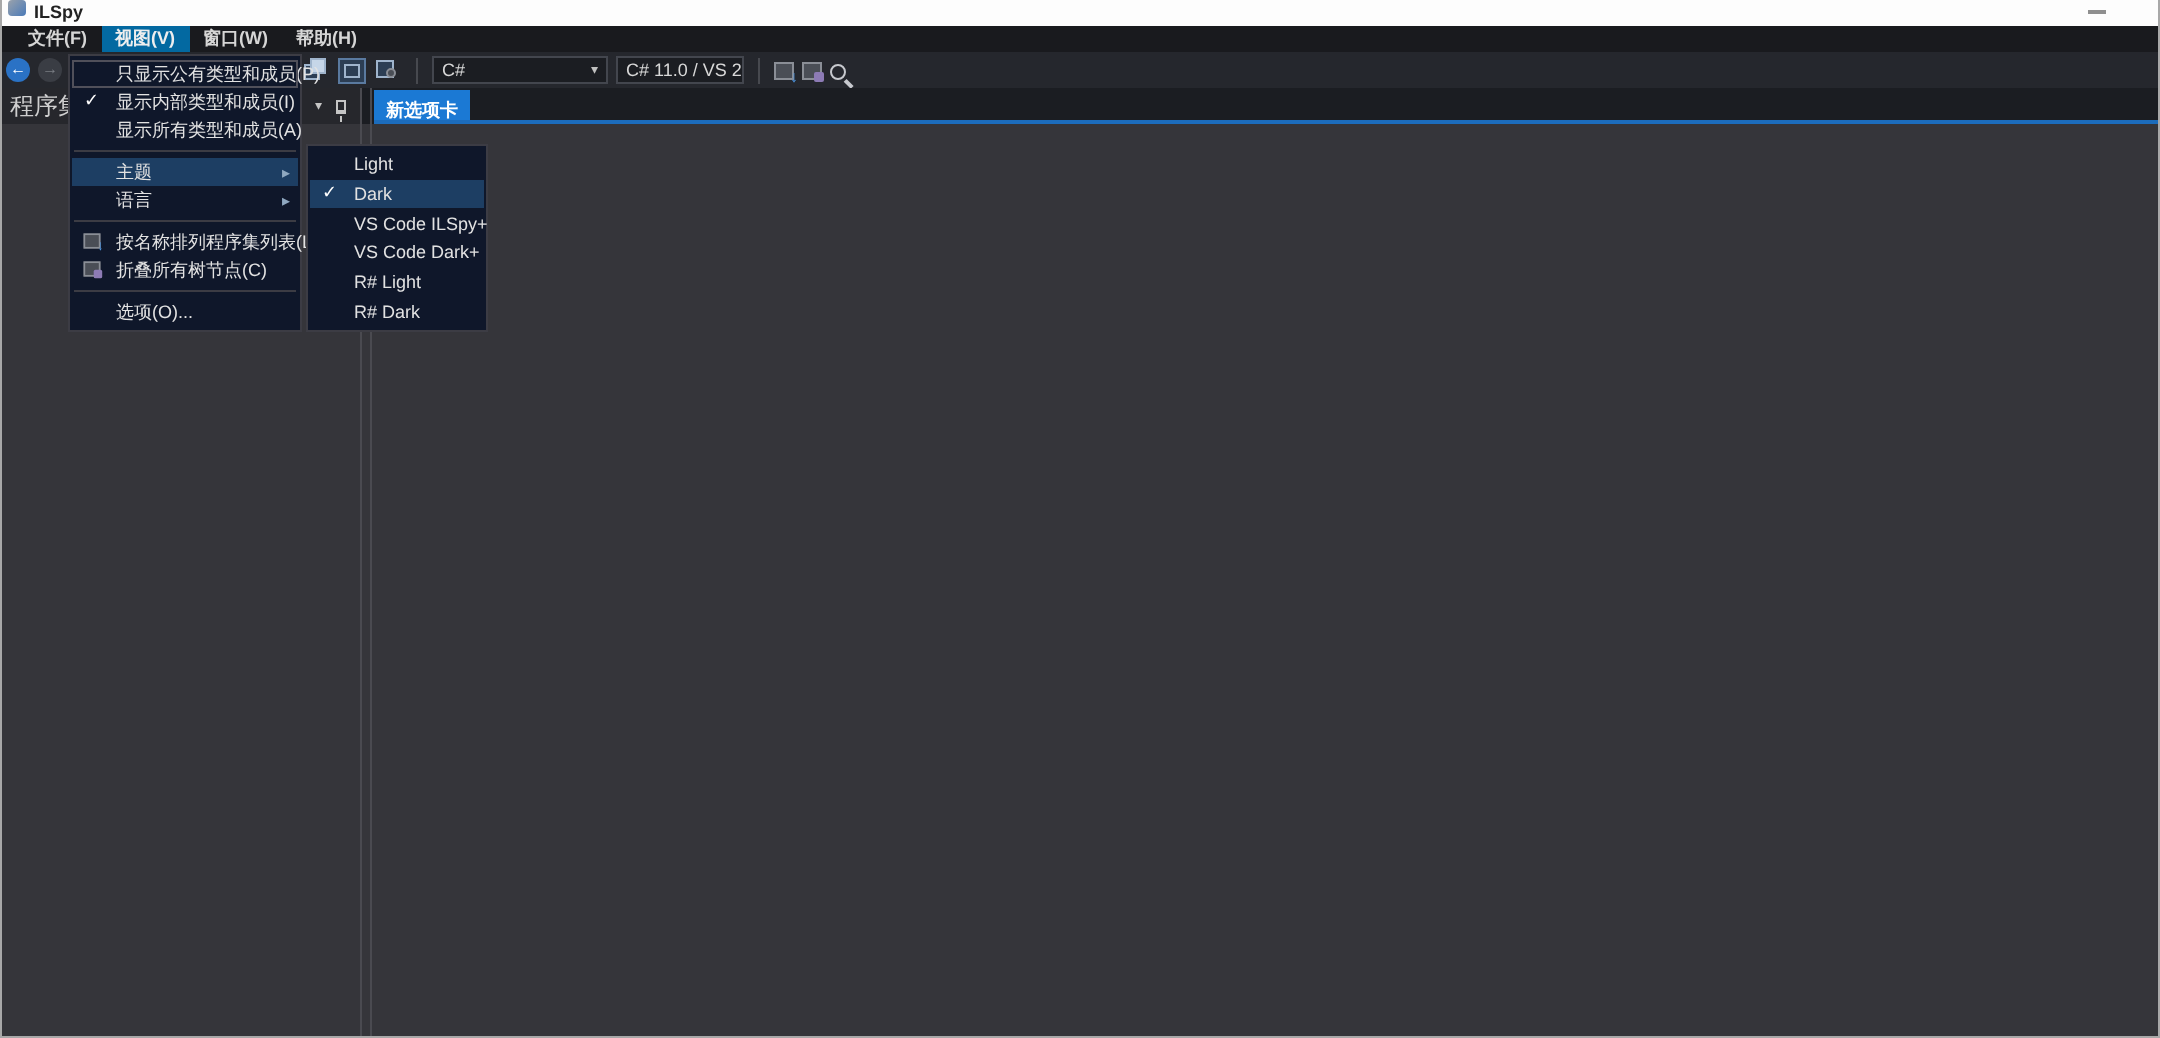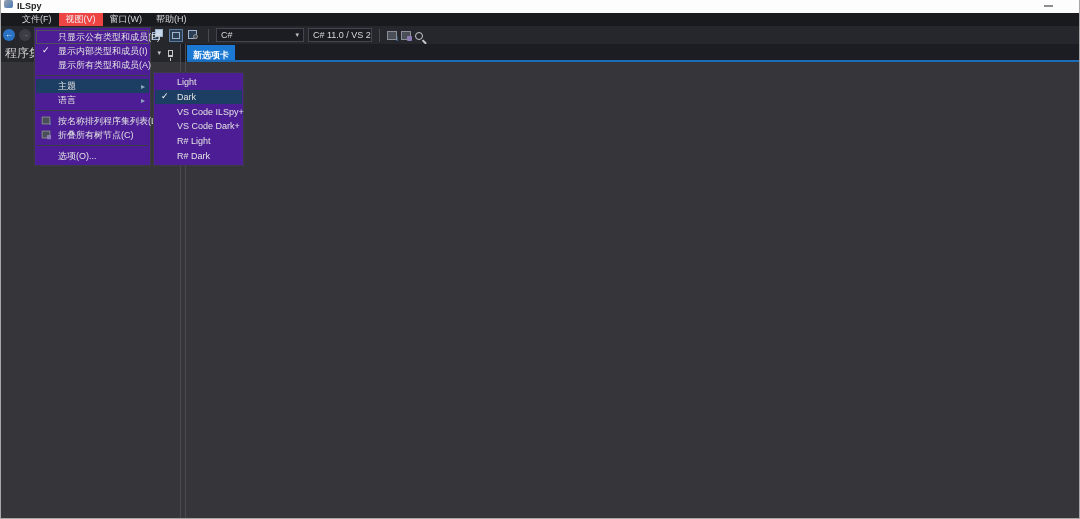--- a/index.html
+++ b/index.html
@@ -9,23 +9,23 @@
     font-family:"Liberation Sans","DejaVu Sans",sans-serif;
     background:#35353a;
     border-left:1px solid #a8a8a8; border-right:1px solid #a8a8a8; border-bottom:1px solid #a8a8a8;
   }
   
   .titlebar { position:absolute; left:0; top:0; width:100%; height:13px; background:#fdfdfd; display:flex; padding-left:3px; }
   .app-logo { width:9px; height:8px; border-radius:2px; background:linear-gradient(135deg,#7d8um 0%,#8a94a0 50%, #4a7ab8 100%); background:linear-gradient(135deg,#9aa2ac 0%,#4a7ab8 100%); margin-right:4px; }
   .titlebar .title { font-size:9px; font-weight:bold; color:#222; line-height:13px; }
   .min-dash { position:absolute; right:26px; top:5px; width:9px; height:2px; background:#8f8f8f; }
   
-  .menubar { position:absolute; left:0; top:13px; width:100%; height:13px; background:#191a1e; display:flex; align-items:stretch; padding-left:14px; }
+  .menubar { position:absolute; left:0; top:13px; width:100%; height:13px; background:#191a1e; display:flex; align-items:stretch; padding-left:6px;font-weight:bold; }
   .menubar .mitem { font-size:9px; color:#d6d6d6; padding:0 7px; display:flex; align-items:center; }
-  .menubar .mitem.active { background:#ef4444; color:#eee; }
+  .menubar .mitem.active { background:#0369a1; color:#eee; }
   
   .toolbar { position:absolute; left:0; top:26px; width:100%; height:18px; background:#25272d; display:flex; align-items:center; gap:4px; padding-left:2px; }
   .navcircle { width:12px; height:12px; border-radius:50%; display:flex; align-items:center; justify-content:center; font-size:8px; line-height:1; }
   .navcircle.back { background:#2a72c5; color:#fff; }
   .navcircle.fwd { background:#3a3d44; color:#7a7d84; }
   .tspacer { width:112px; }
   .tbico { width:14px; height:13px; position:relative; flex:none; }
   .sq { position:absolute; border:1px solid #9fb4cc; background:#2c3e54; }
   .tbico.boxed { border:1px solid #5a7aa0; background:#2c3e54; }
   .vsep { width:1px; height:13px; background:#47494f; margin:0 3px; flex:none; }
@@ -46,21 +46,21 @@
   .ddarrow { font-size:7px; color:#c5c5c5; }
   .pin { width:5px; height:7px; border:1px solid #c5c5c5; border-bottom-width:2px; position:relative; }
   .pin::after { content:""; position:absolute; left:1px; top:7px; width:1px; height:3px; background:#c5c5c5; }
   .tab-active { position:absolute; left:186px; top:1px; height:20px; background:#1b79d4; color:#ffffff; font-size:9px; font-weight:bold; display:flex; align-items:center; padding:0 6px; }
   .tabline { position:absolute; left:186px; right:0; top:16px; height:2px; background:#1c6cbc; }
   
   .content { position:absolute; left:0; top:62px; width:100%; bottom:0; background:#35353a; }
   .split1 { position:absolute; left:179px; top:44px; bottom:0; width:1px; background:#4a4a50; }
   .split2 { position:absolute; left:184px; top:44px; bottom:0; width:1px; background:#4a4a50; }
   
-  .menu { position:absolute; background:#4c1d95; border:1px solid #3c3c44; z-index:50; padding:2px 0; }
+  .menu { position:absolute; background:#0f172a; border:1px solid #3c3c44; z-index:50; padding:2px 0; }
   .viewmenu { left:33px; top:27px; width:117px; }
   .menuitem { height:14px; display:flex; align-items:center; position:relative; padding-left:22px; padding-right:10px; margin:0 1px; }
   .menuitem .lbl { font-size:9px; color:#e2e2e2; white-space:nowrap; }
   .menuitem .chk { position:absolute; left:6px; top:1px; color:#fff; font-size:9px; }
   .menuitem .ico { position:absolute; left:5px; top:2px; }
   .menuitem .sub { position:absolute; right:4px; font-size:8px; color:#8fa8c0; }
   .menuitem.hl { background:#1d3e63; }
   .menuitem.outlined { outline:1px solid #50505a; outline-offset:-1px; }
   .msep { height:1px; background:#3c3c44; margin:3px 2px; }
   .thememenu { left:152px; top:72px; width:91px; }

